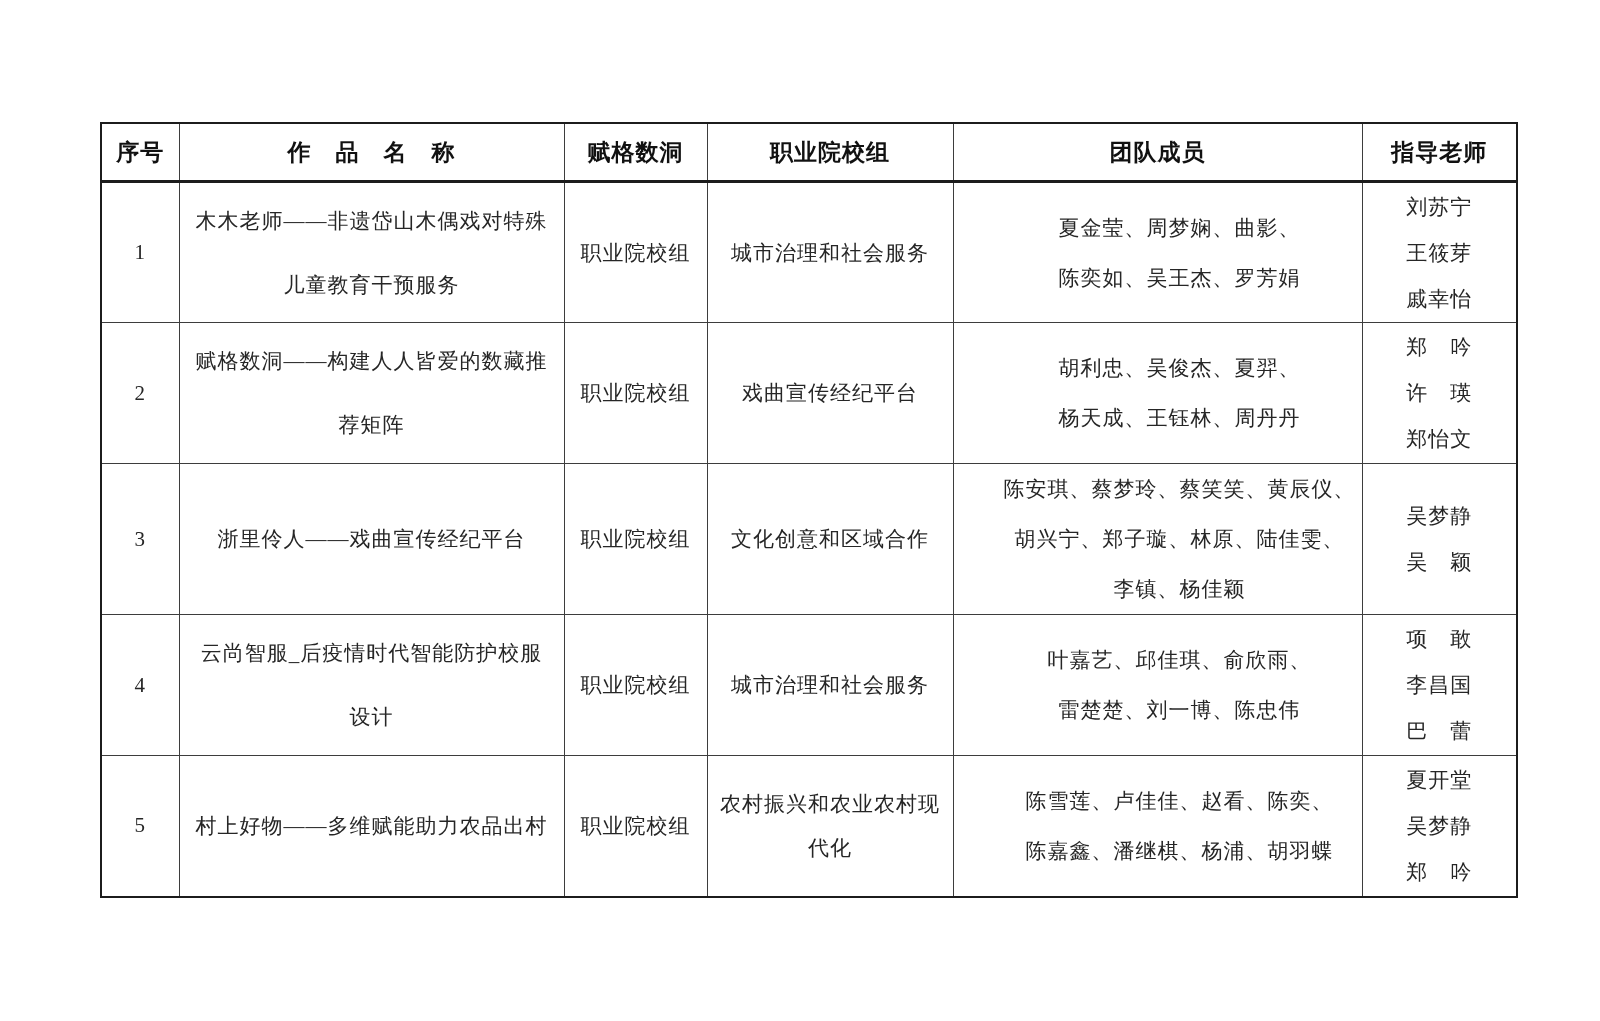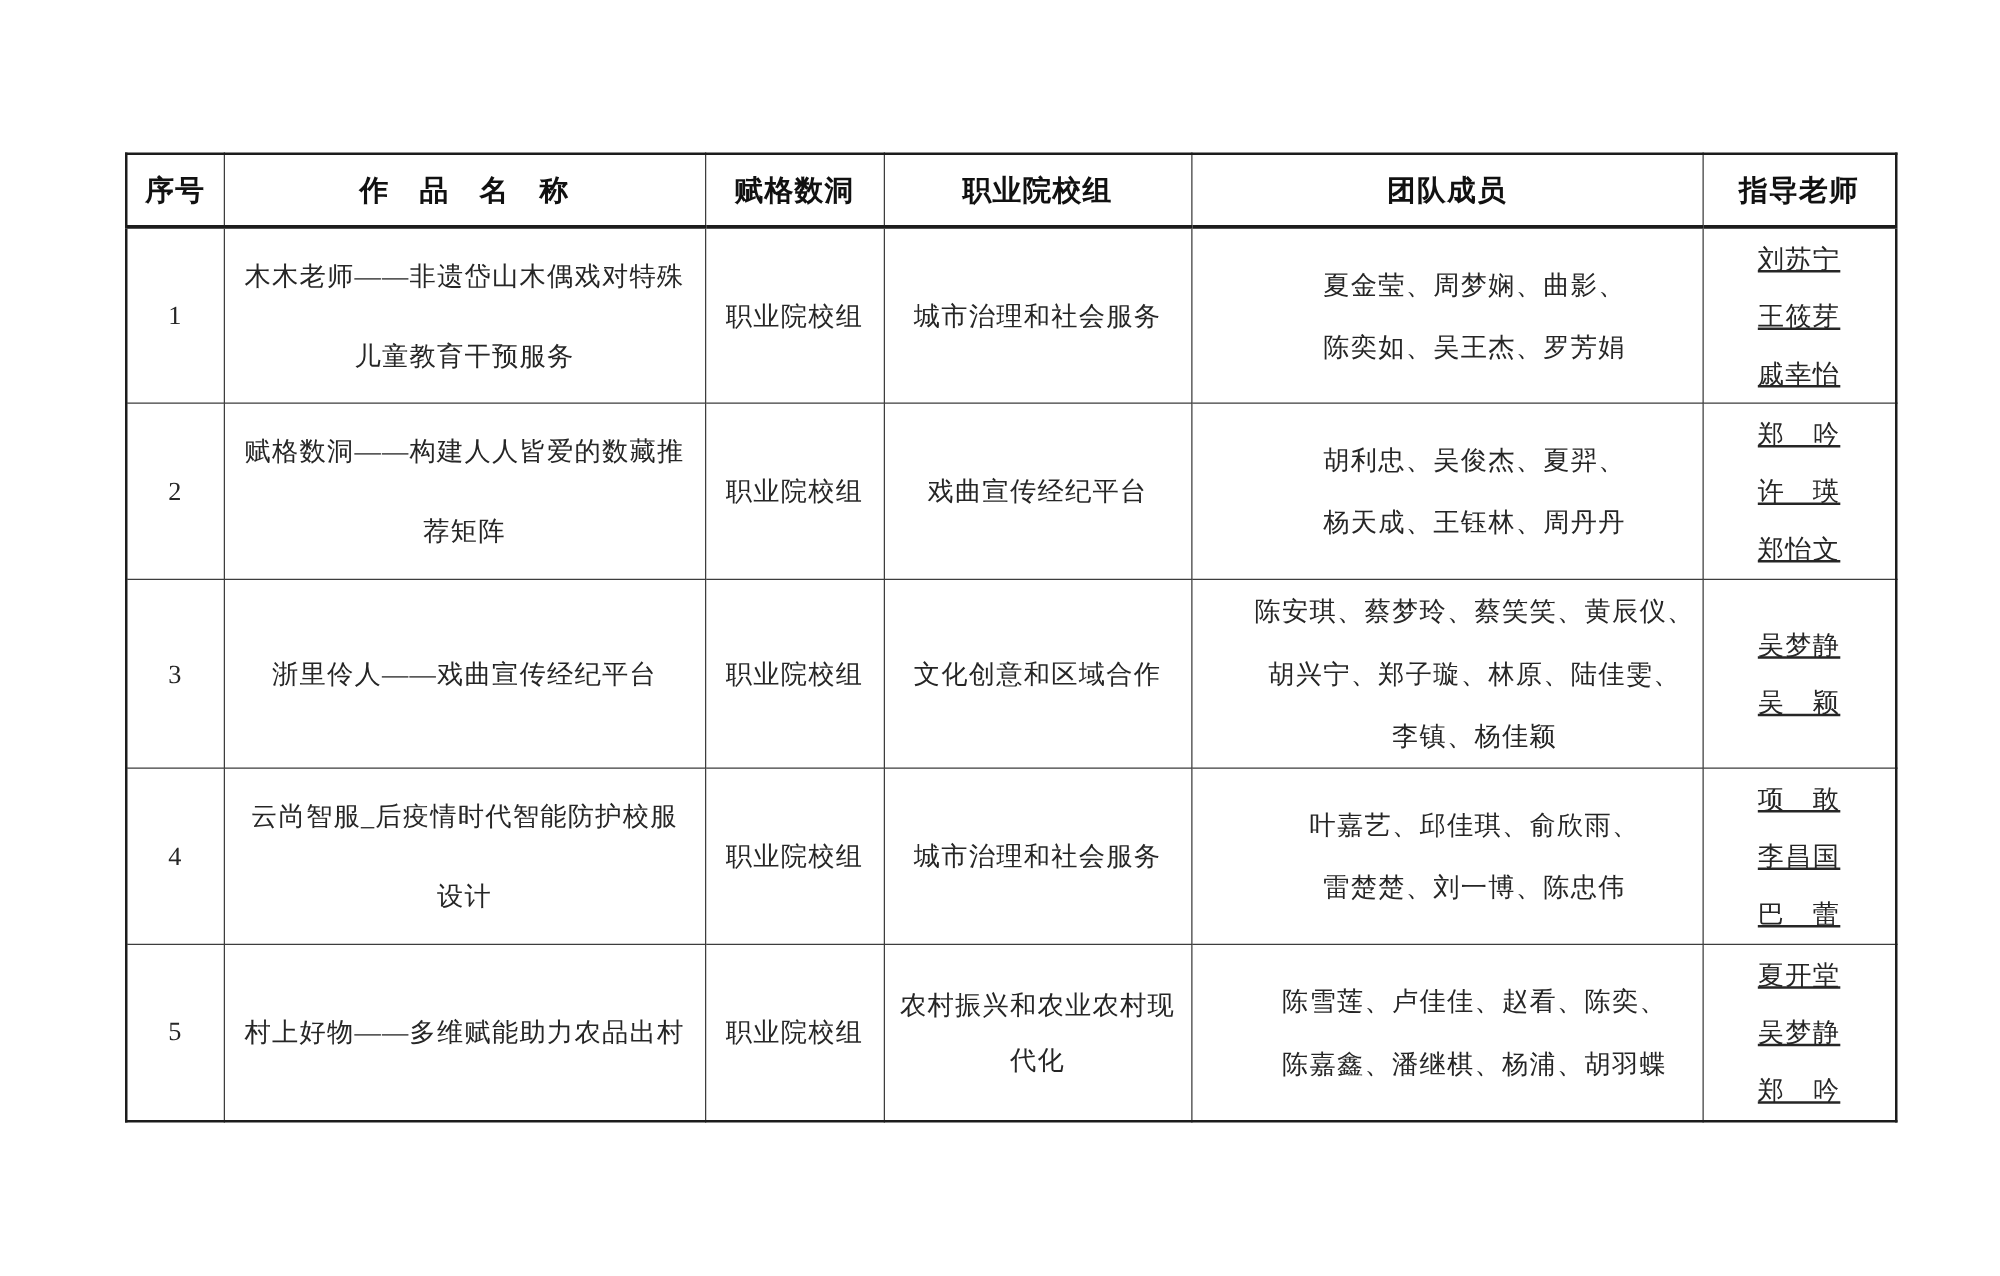--- a/index.html
+++ b/index.html
@@ -49,21 +49,21 @@
     font-size: 21px;
     letter-spacing: 1px;
   }
   td.cell-no {
     font-size: 22px;
     letter-spacing: 0;
   }
   .line-title  { line-height: 64px; white-space: nowrap; }
   .line-cat    { line-height: 44px; white-space: nowrap; text-align: center; }
   .line-mem    { line-height: 50px; white-space: nowrap; margin-left: 44px; }
-  .line-teach  { line-height: 46px; white-space: nowrap; text-decoration: underline; }
+  .line-teach  { line-height: 46px; white-space: nowrap; }
   .line-group  { line-height: 24px; white-space: nowrap; }
 </style>
 </head>
 <body>
 
 <div class="page">
   <table class="doc-table">
     <colgroup>
       <col style="width:78px">
       <col style="width:385px">

